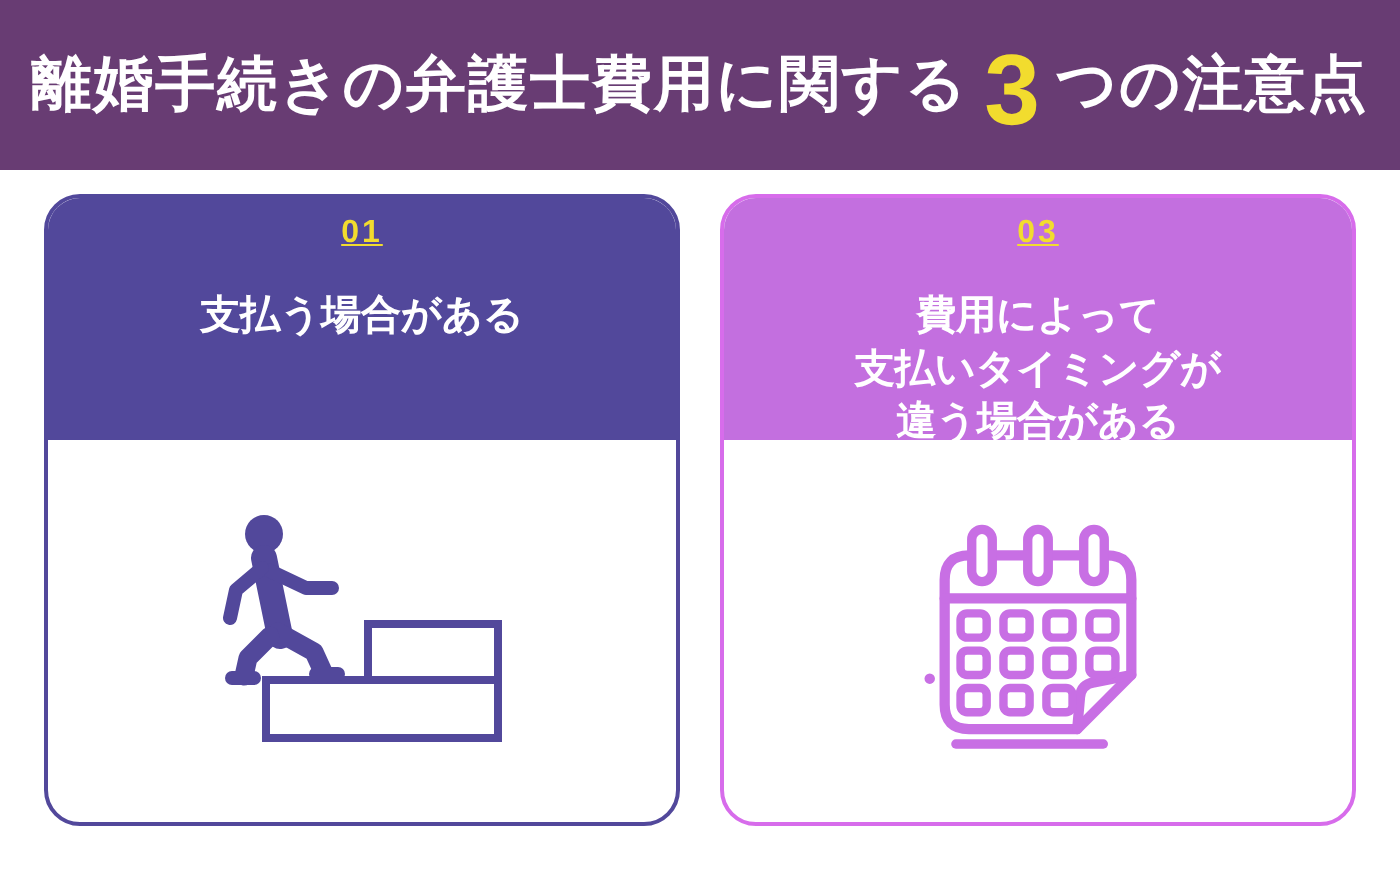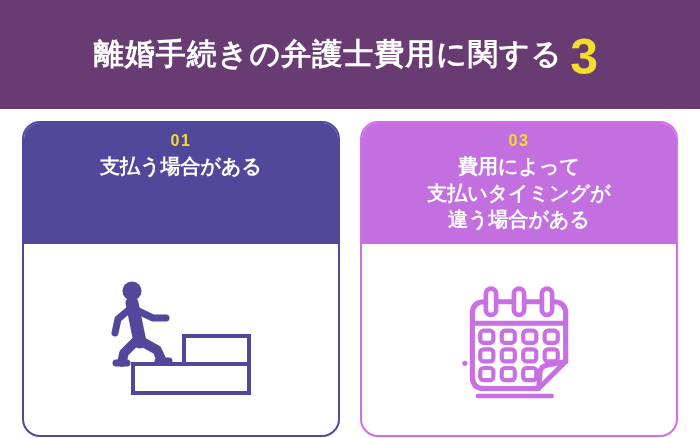--- a/index.html
+++ b/index.html
@@ -3,21 +3,21 @@
 <meta charset="utf-8">
 <style>
   * { margin:0; padding:0; box-sizing:border-box; }
   html,body { width:700px; height:438px; }
   body {
     font-family: "Liberation Sans", "DejaVu Sans", sans-serif;
     background:#ffffff;
     overflow:hidden;
   }
   .banner {
-    height:109px;
+    height:85px;
     display:flex;
     align-items:center;
     justify-content:center;
     background:#683c73;
   }
   .banner-text {
     color:#ffffff;
     font-size:30px;
     font-weight:bold;
     letter-spacing:1px;
@@ -53,41 +53,43 @@
     background:var(--accent);
     color:#ffffff;
     text-align:center;
     padding-top:9px;
   }
   .card-number {
     color:#f2dc2e;
     font-size:16px;
     font-weight:bold;
     letter-spacing:1.5px;
-    margin-bottom:3px;
+    margin-bottom:19px;
+    text-decoration:underline;
   }
   .card-title {
     font-size:20px;
     font-weight:bold;
     line-height:1.33;
   }
   .card-body {
     flex:1;
     display:flex;
     align-items:center;
     justify-content:center;
   }
   .card-body svg { color:var(--icon); display:block; }
 </style>
 </head>
 <body>
 
 <div class="banner" style="background: rgb(104, 60, 115);">
   <span class="banner-text">離婚手続きの弁護士費用に関する</span>
   <span class="banner-big-number" style="color: rgb(242, 220, 46);">3</span>
+  <span class="banner-text">つの注意点</span>
 </div>
 
 <div class="cards">
 
   <div class="card" style="--accent: #52489b; --border: #52489b; --icon: #52489b;">
     <div class="card-header">
       <div class="card-number">01</div>
       <div class="card-title">
         <div>支払う場合がある</div>
       </div>

